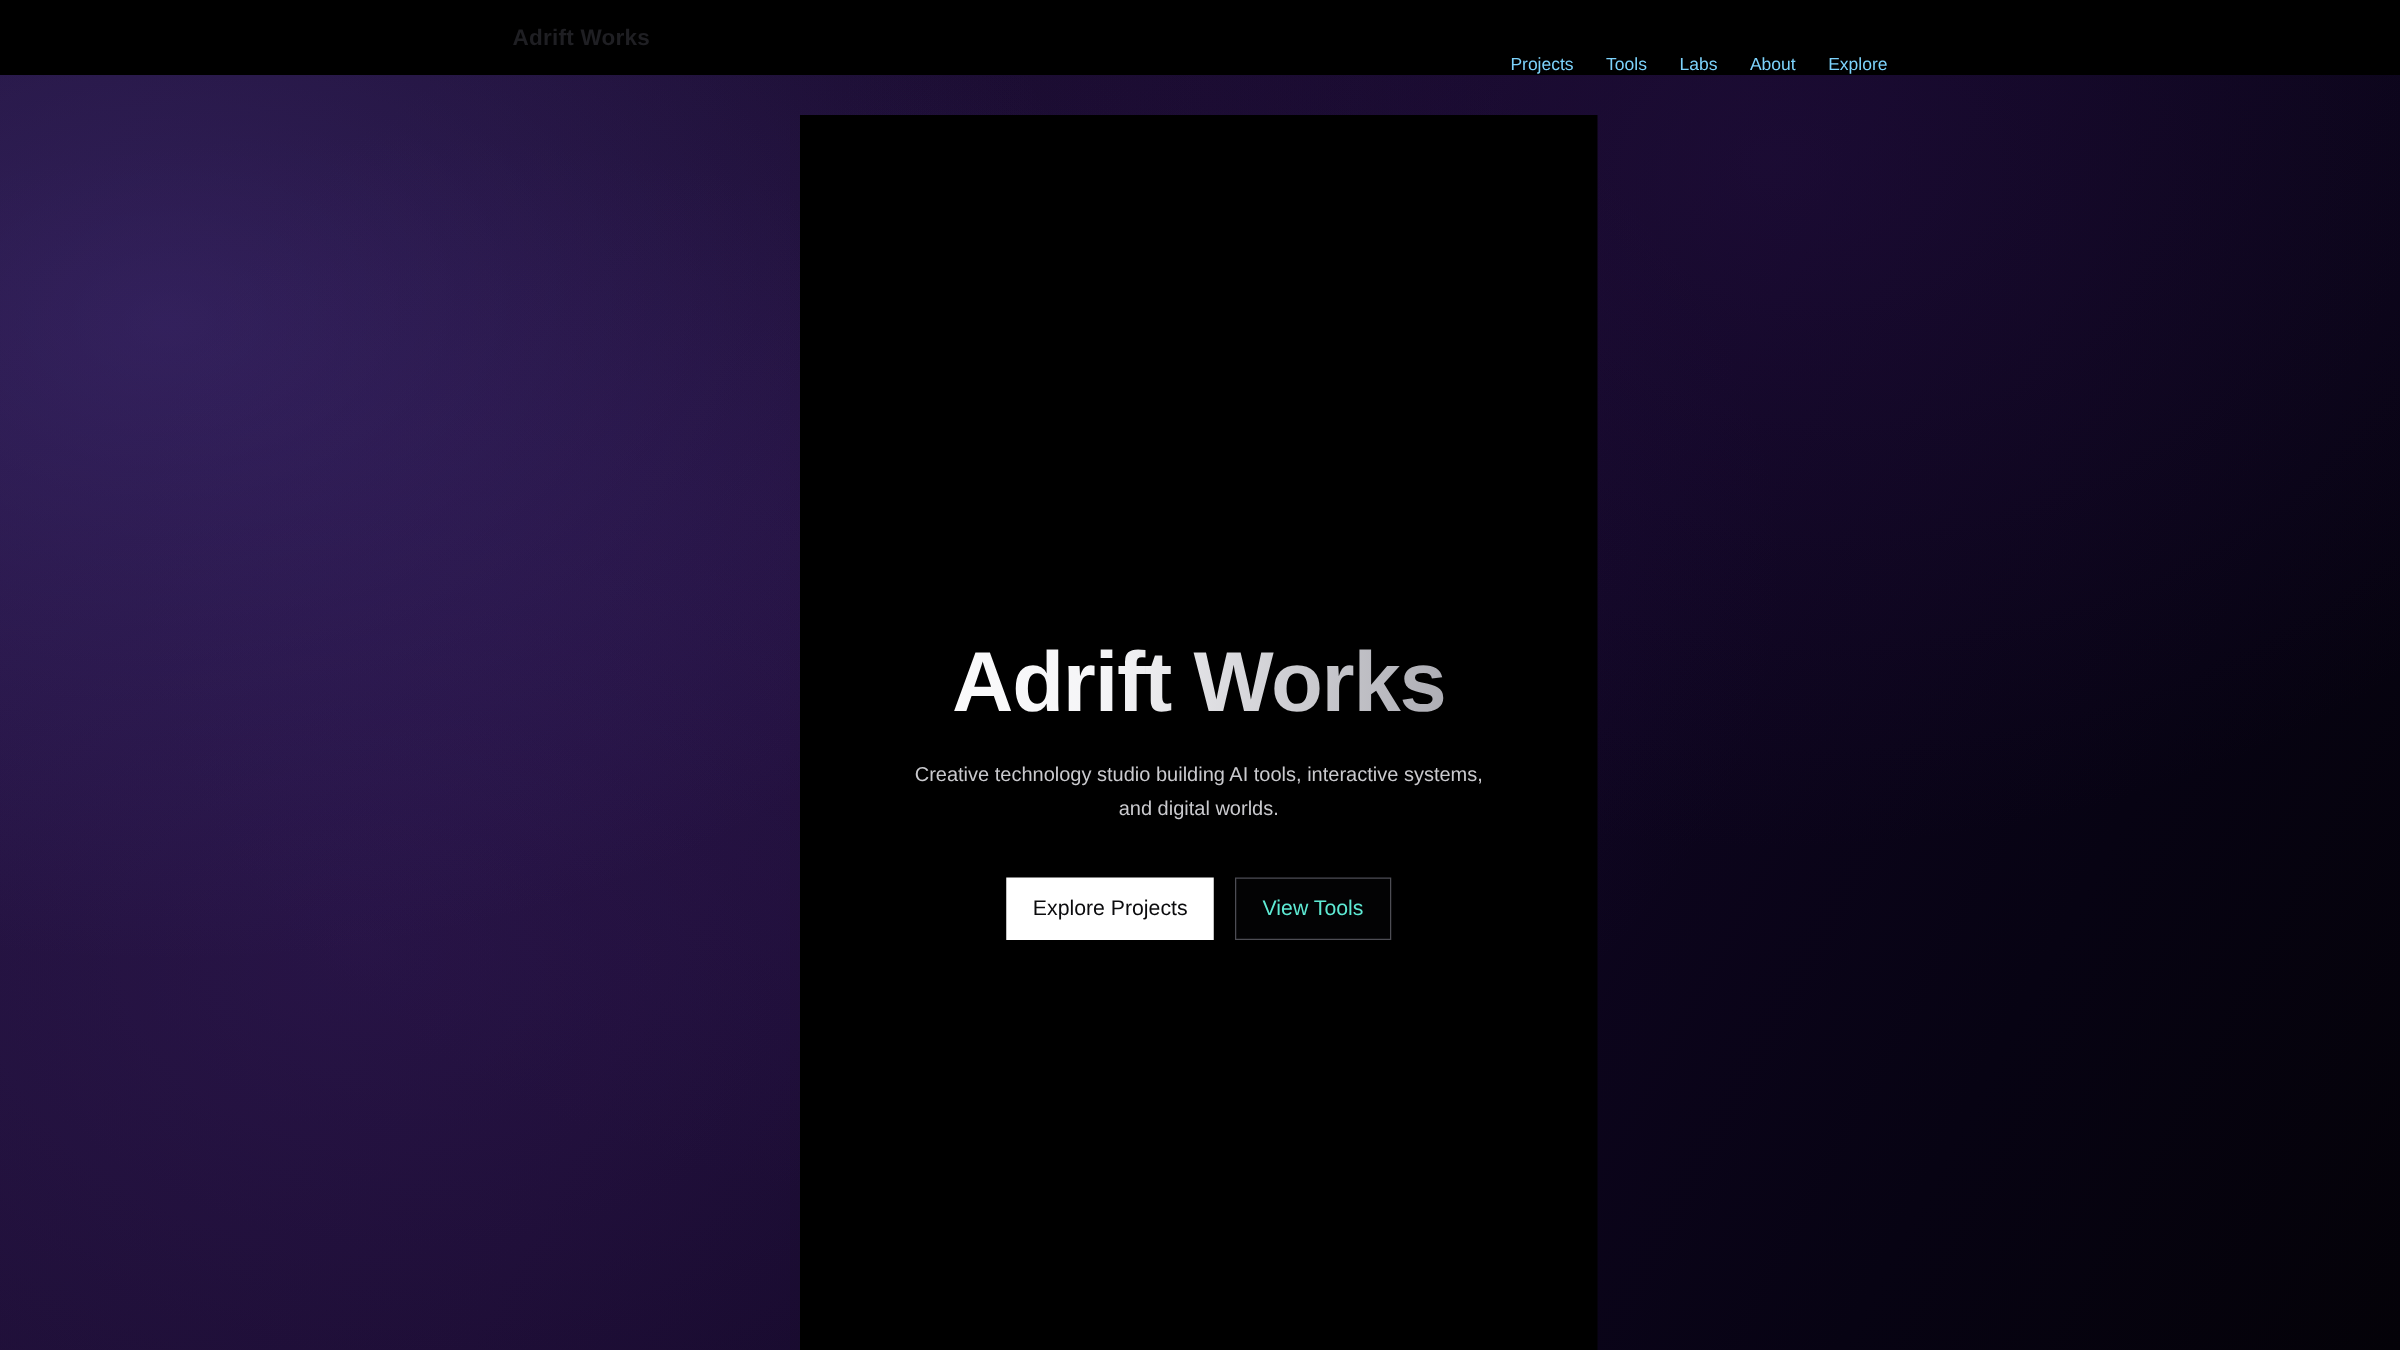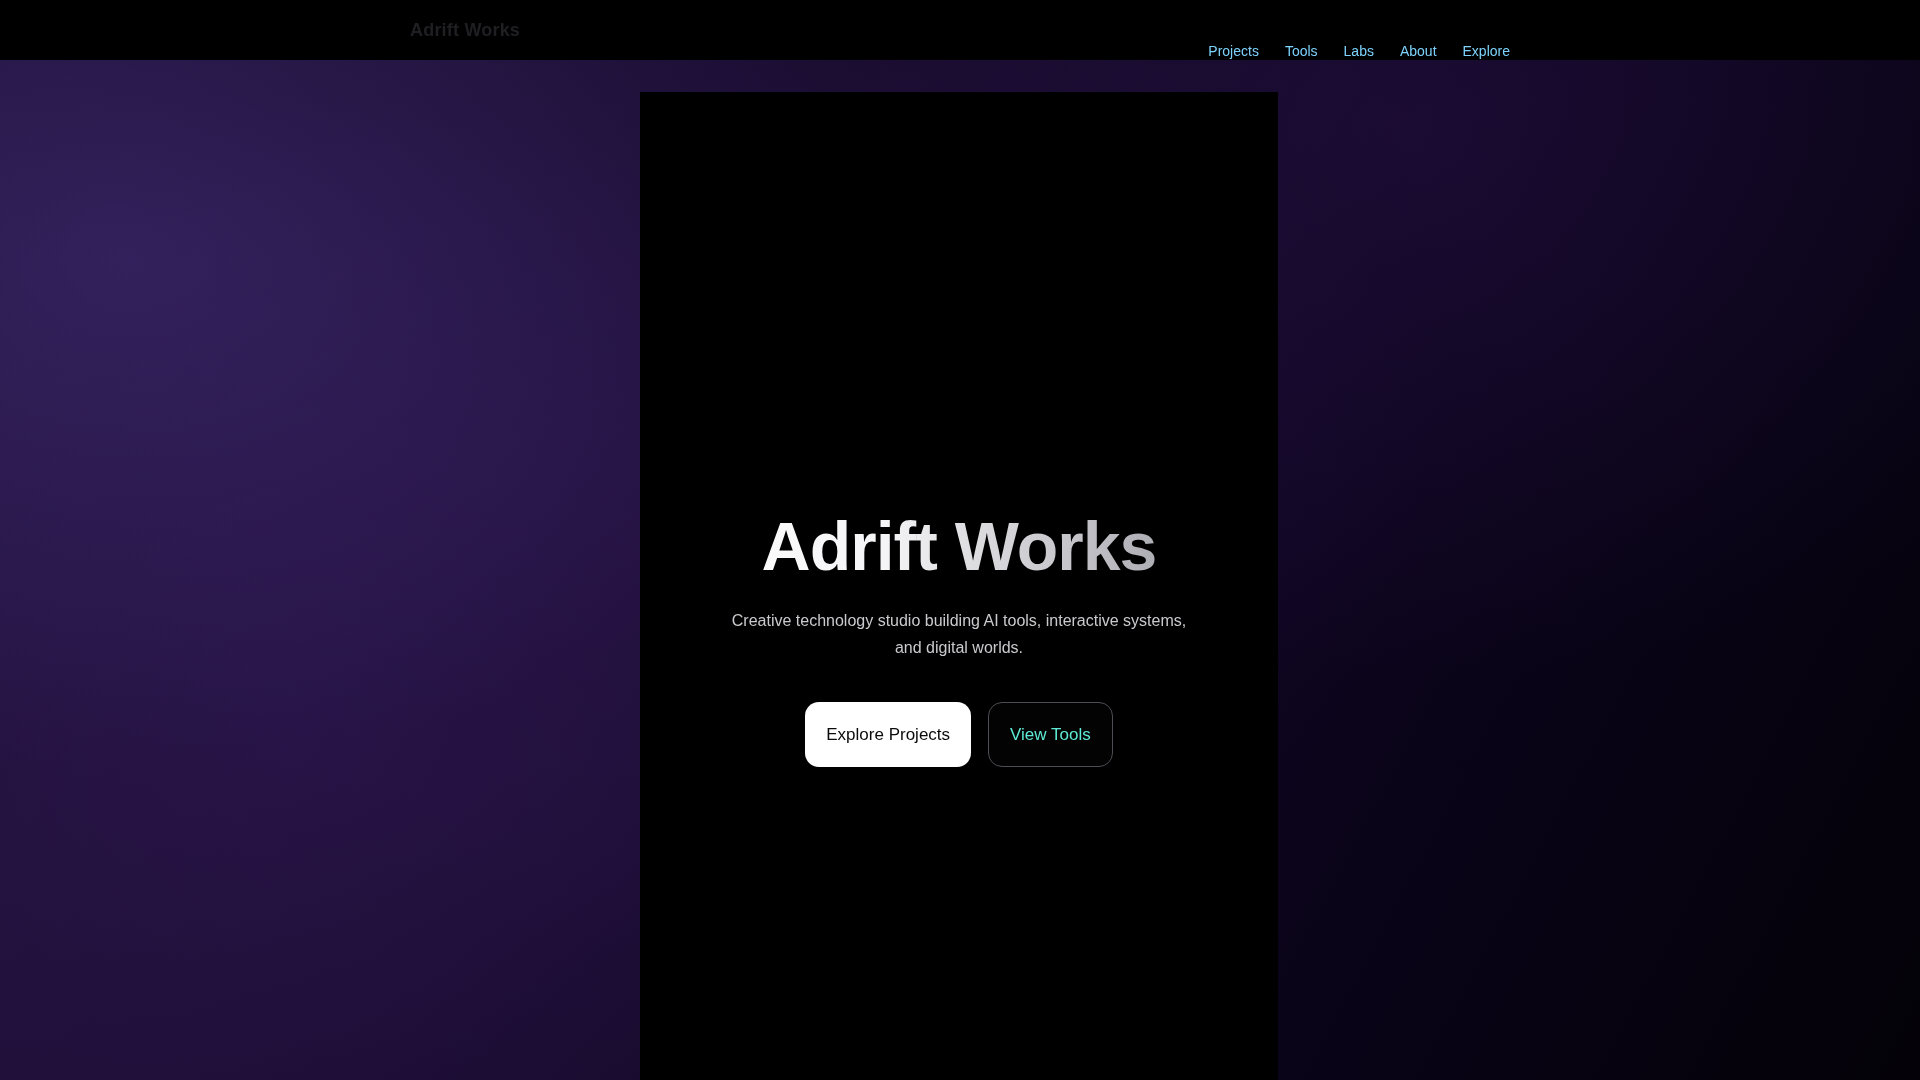--- a/index.html
+++ b/index.html
@@ -93,22 +93,22 @@
     margin: 0 0 41px 0;
     font-weight: normal;
   }
   .hero-actions {
     display: flex;
     justify-content: center;
     align-items: center;
     gap: 17px;
   }
   .btn {
-    height: 65px;
-    border-radius: 14px;
+    height: 50px;
+    border-radius: 0;
     font-size: 17px;
     font-family: "Liberation Sans", sans-serif;
     font-weight: 500;
     cursor: pointer;
     display: inline-flex;
     align-items: center;
     justify-content: center;
   }
   .btn-primary {
     background: #ffffff;

